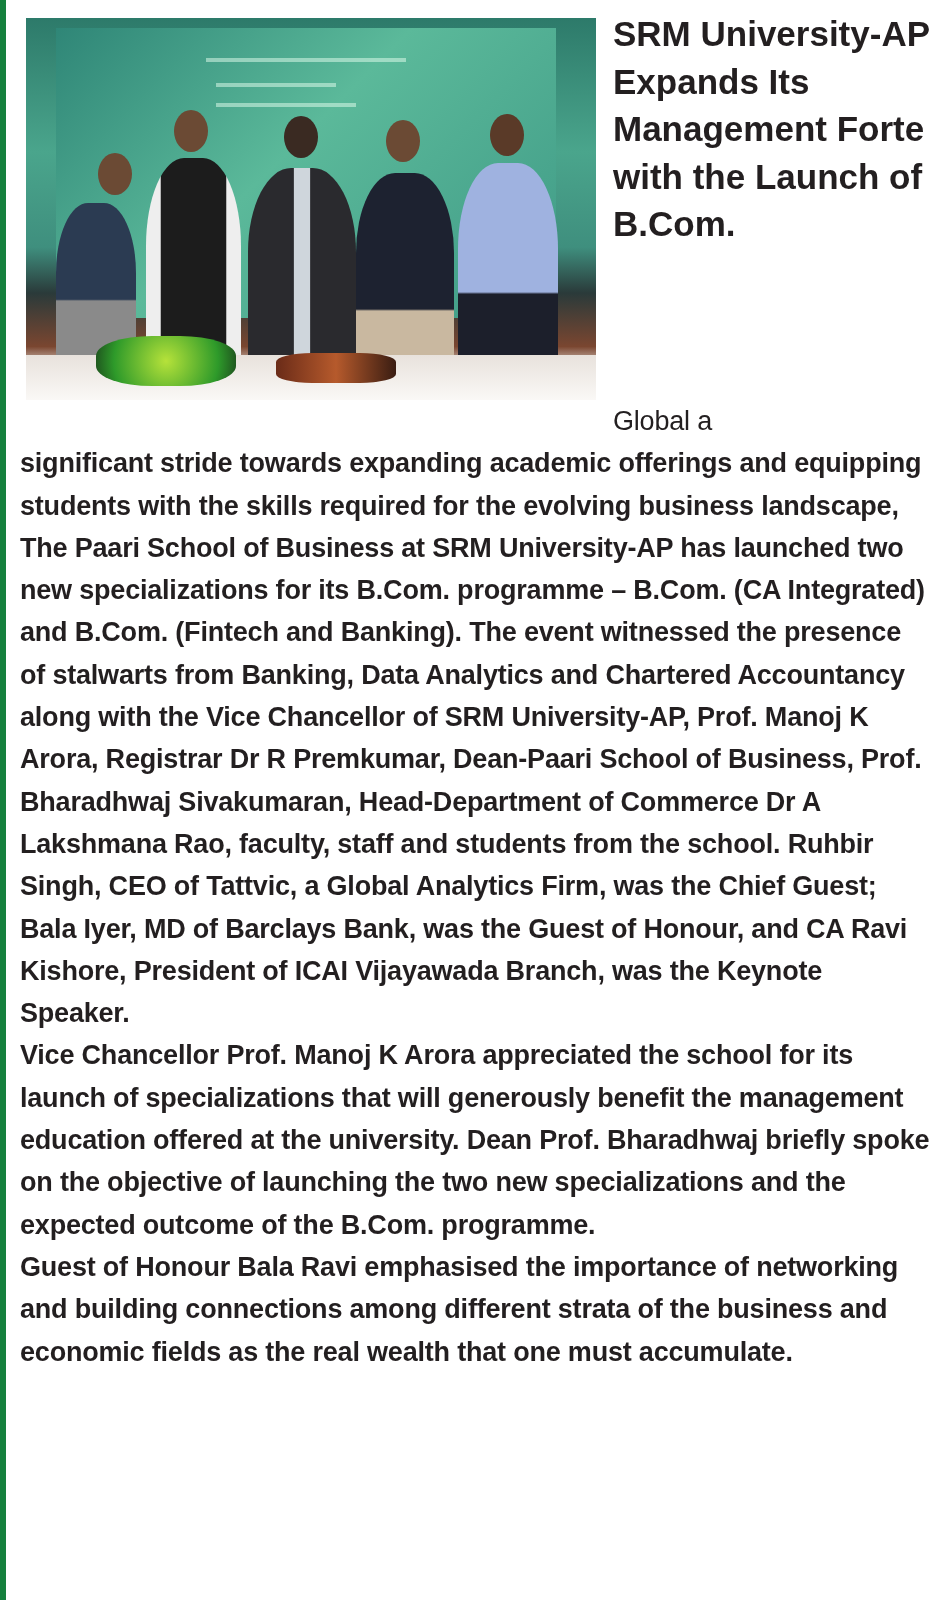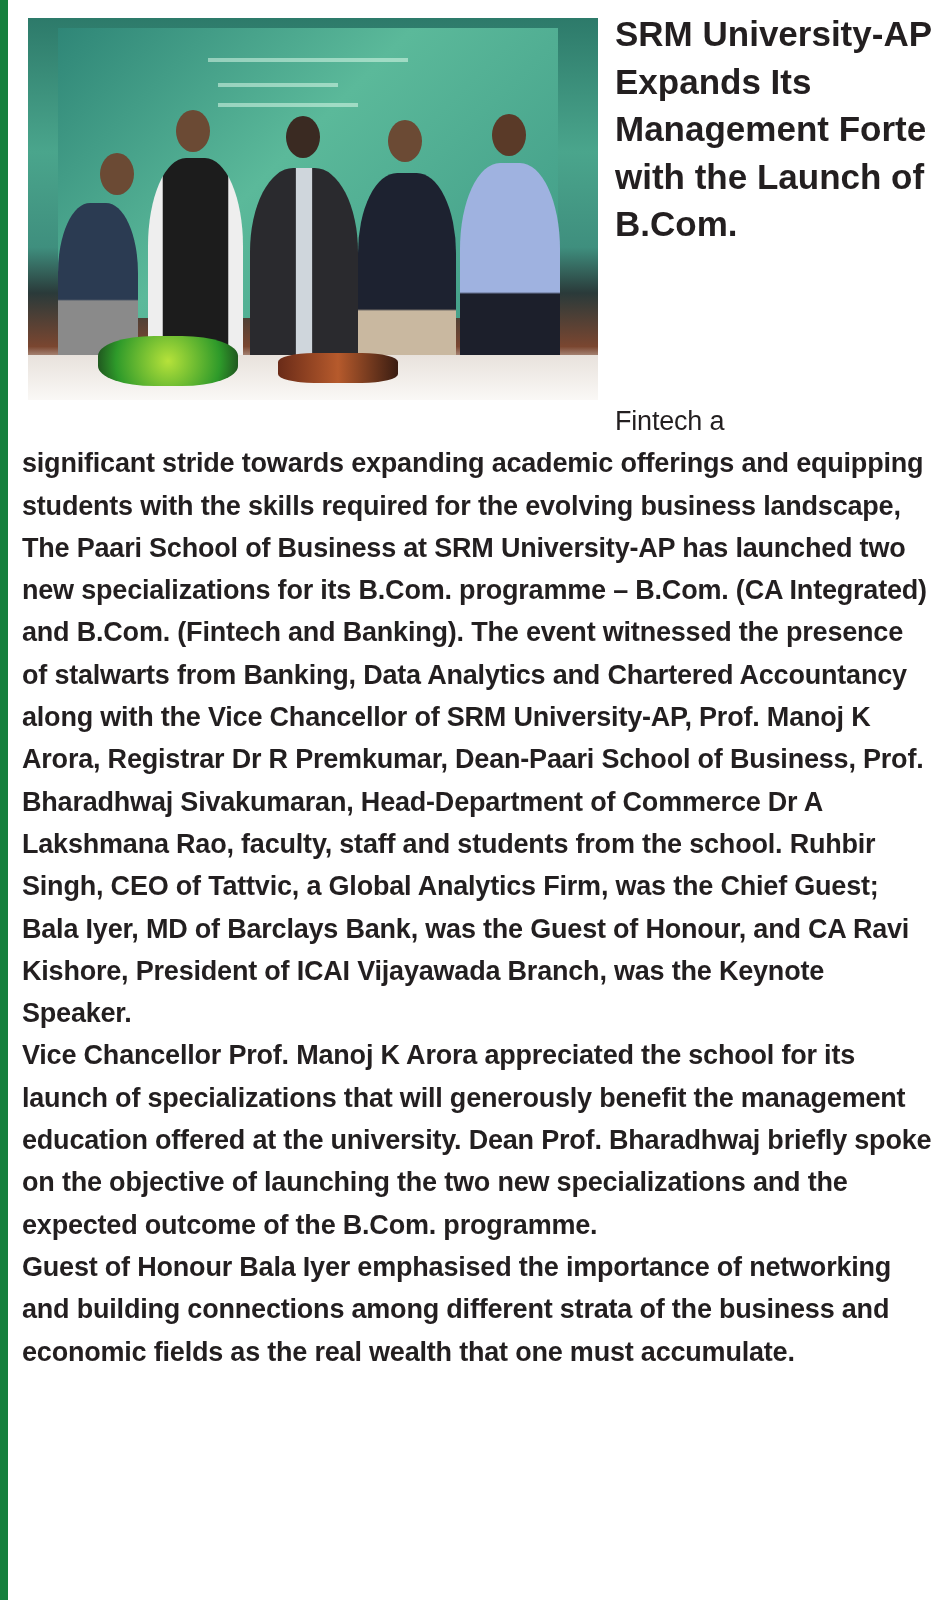--- a/index.html
+++ b/index.html
@@ -1,20 +1,20 @@
 <!DOCTYPE html>
 <html><head>
 <meta charset="utf-8">
 <style>
   html, body { margin: 0; padding: 0; background: #ffffff; }
   body { width: 937px; height: 1600px; position: relative; overflow: hidden; }
   .page {
     position: absolute; left: 0; top: 0; width: 933px; height: 1600px;
     background: #ffffff;
-    border-left: 8px solid #15803d;
+    border-left: 6px solid #15803d;
     box-sizing: border-box;
   }
   .photo {
     position: absolute; left: 20px; top: 18px; width: 570px; height: 382px;
     overflow: hidden;
     background: linear-gradient(180deg, #2d7a6a 0%, #4aa58c 35%, #3f8f7e 60%, #2a3a3a 72%, #7a4630 86%, #e9e4de 92%, #f4f1ee 100%);
   }
   .photo .screen {
     position: absolute; left: 30px; top: 10px; width: 500px; height: 290px;
     background: linear-gradient(135deg, #2f8677 0%, #5bb99a 45%, #3f9a86 100%);
@@ -67,19 +67,19 @@
     <div class="person" style="left:432px;top:145px;width:100px;height:215px;background:linear-gradient(180deg,#9fb2e0 0%,#9fb2e0 60%,#1c1f2b 61%);"></div>
     <div class="head" style="left:464px;top:96px;background:#5a3a28;"></div>
     <div class="table"></div>
     <div class="scarf"></div>
     <div class="stand"></div>
   </div>
 
   <h1 class="headline">SRM University-AP Expands Its Management Forte with the Launch of B.Com.</h1>
 
   <div class="body-text">
-    <span class="lead">Fintech a</span>
+    <span class="lead">Global a</span>
     <p>significant stride towards expanding academic offerings and equipping students with the skills required for the evolving business landscape, The Paari School of Business at SRM University-AP has launched two new specializations for its B.Com. programme – B.Com. (CA Integrated) and B.Com. (Fintech and Banking). The event witnessed the presence of stalwarts from Banking, Data Analytics and Chartered Accountancy along with the Vice Chancellor of SRM University-AP, Prof. Manoj K Arora, Registrar Dr R Premkumar, Dean-Paari School of Business, Prof. Bharadhwaj Sivakumaran, Head-Department of Commerce Dr A Lakshmana Rao, faculty, staff and students from the school. Ruhbir Singh, CEO of Tattvic, a Global Analytics Firm, was the Chief Guest; Bala Iyer, MD of Barclays Bank, was the Guest of Honour, and CA Ravi Kishore, President of ICAI Vijayawada Branch, was the Keynote Speaker.</p>
     <p>Vice Chancellor Prof. Manoj K Arora appreciated the school for its launch of specializations that will generously benefit the management education offered at the university. Dean Prof. Bharadhwaj briefly spoke on the objective of launching the two new specializations and the expected outcome of the B.Com. programme.</p>
-    <p>Guest of Honour Bala Iyer emphasised the importance of networking and building connections among different strata of the business and economic fields as the real wealth that one must accumulate.</p>
+    <p>Guest of Honour Bala Ravi emphasised the importance of networking and building connections among different strata of the business and economic fields as the real wealth that one must accumulate.</p>
   </div>
 
 </div>
 
 </body></html>

